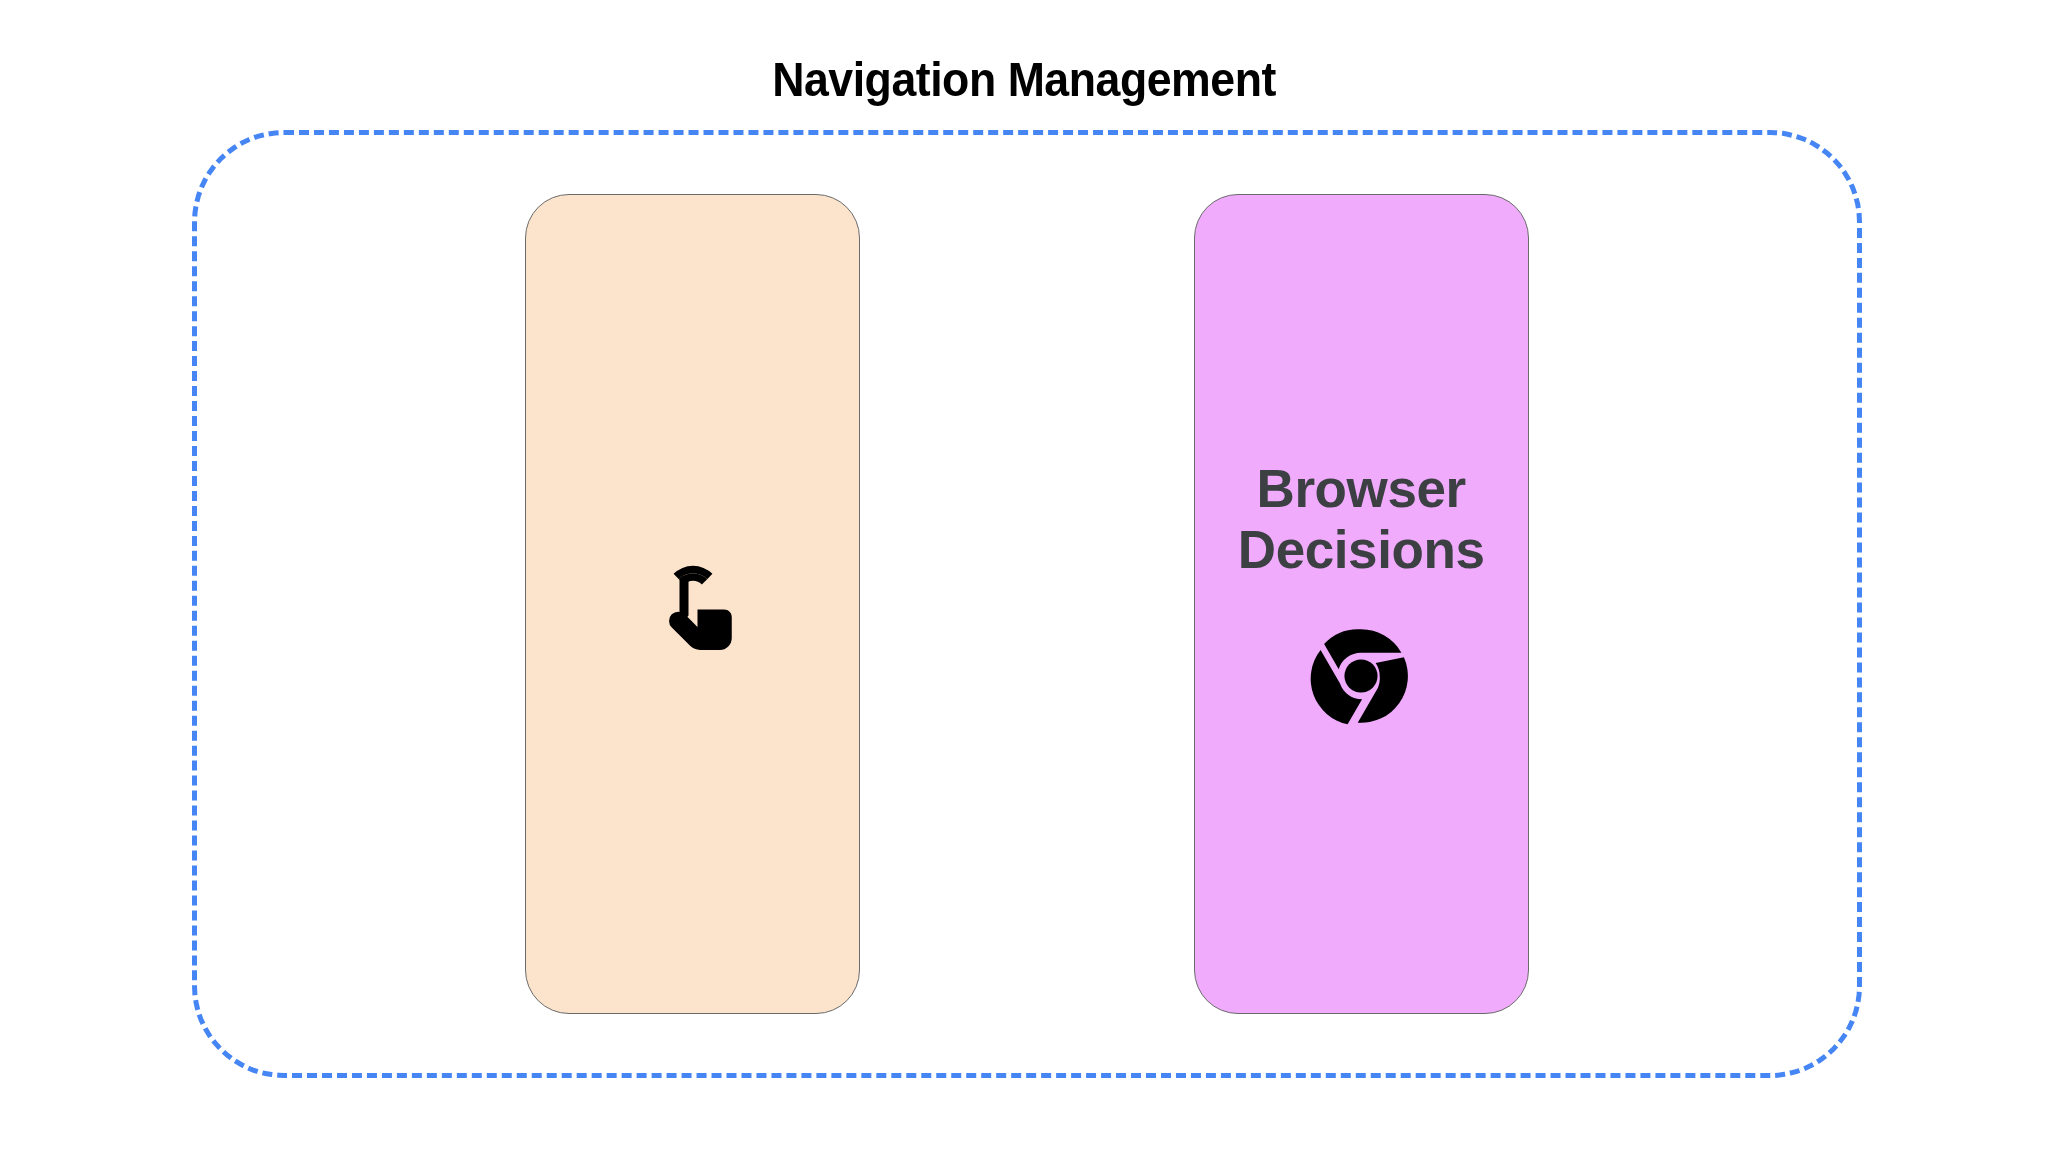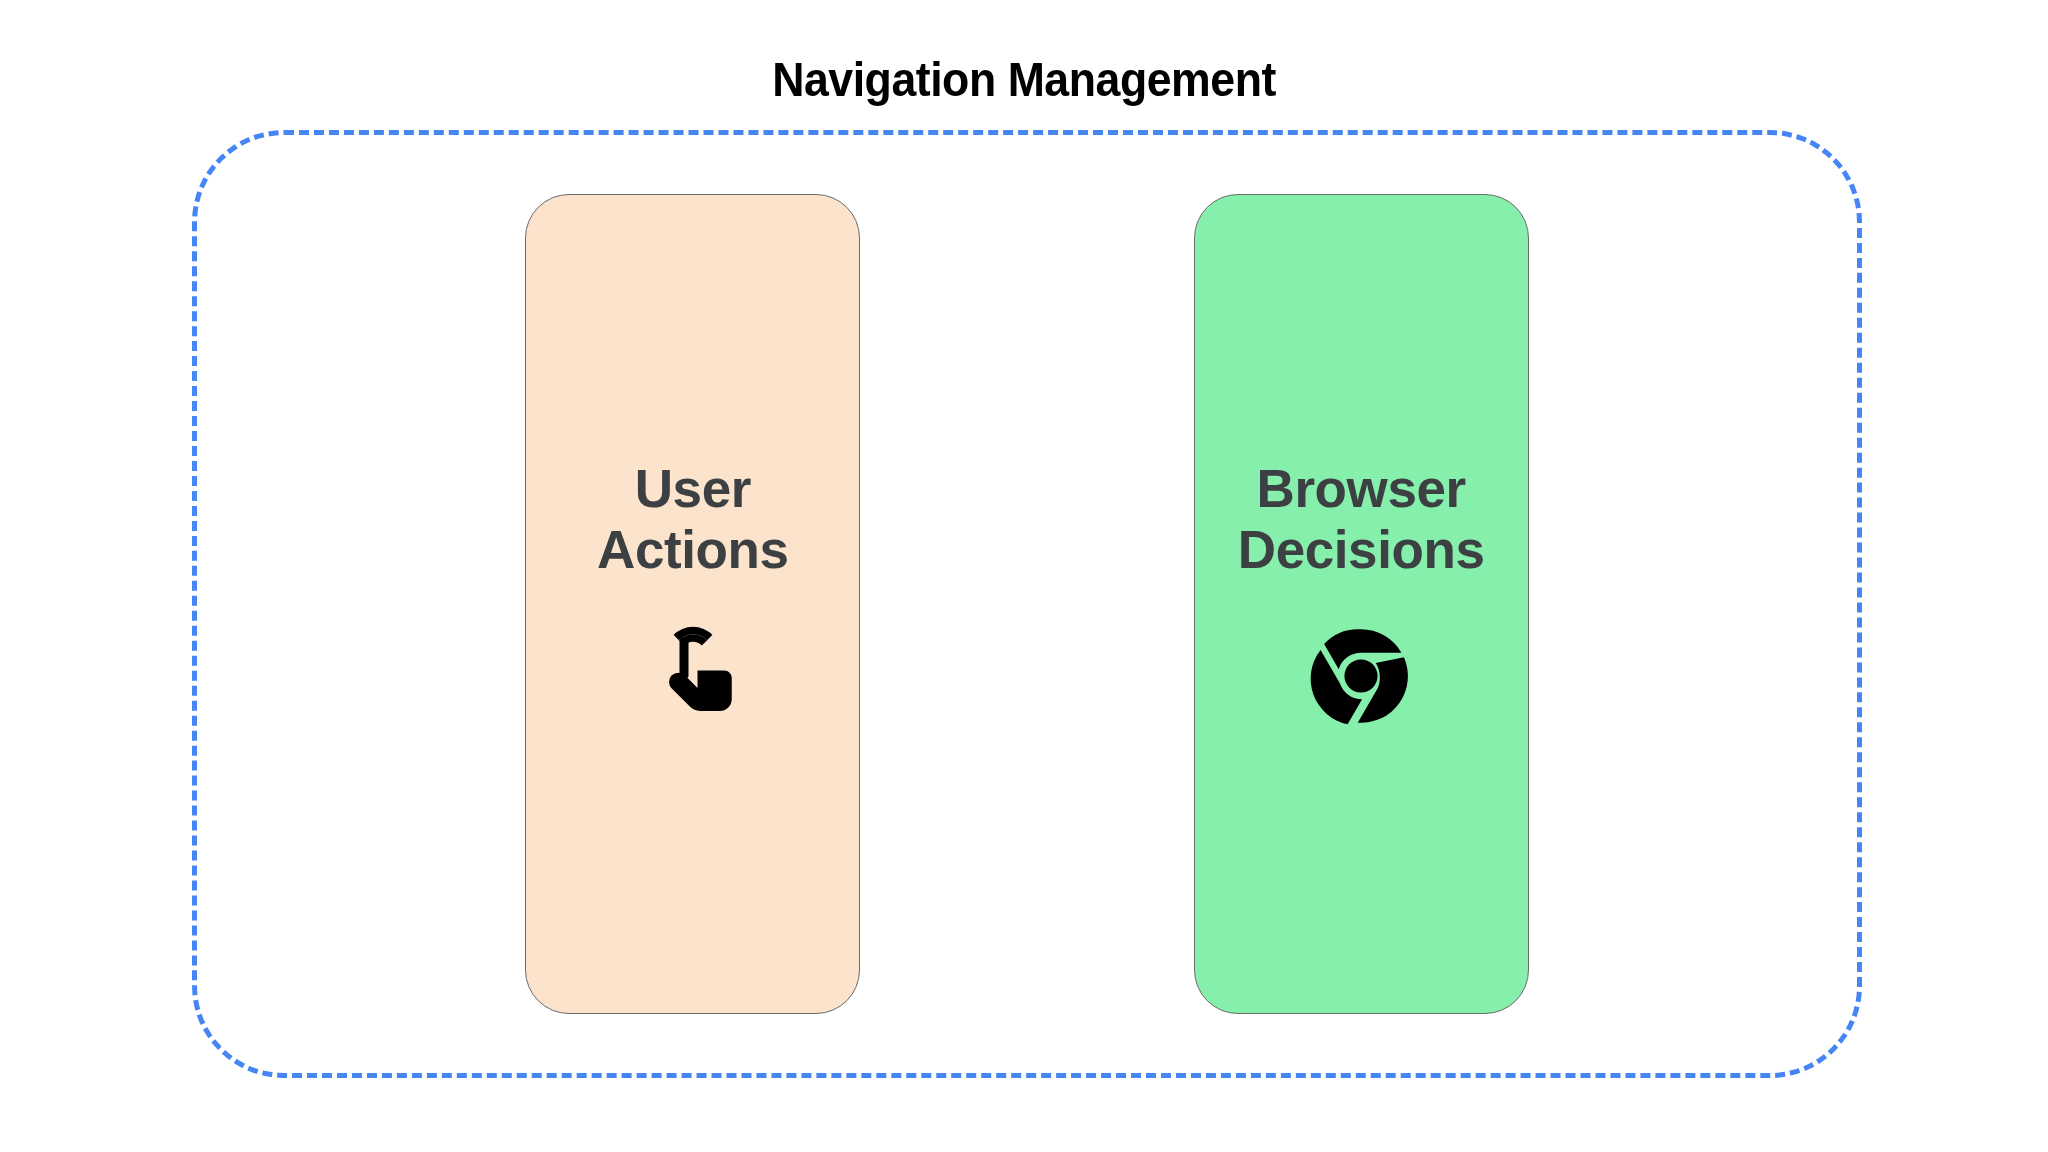--- a/index.html
+++ b/index.html
@@ -105,38 +105,36 @@
     width: 120px;
     height: 120px;
     display: flex;
     align-items: center;
     justify-content: center;
   }
   .card-icon svg { display: block; }
 
   
   .card-user-actions       { background: #FBE3CC; }
-  .card-browser-decisions  { background: #86efac; }
+  .card-browser-decisions  { background: #f0abfc; }
   .card-developer-controls { background: #D7E9CE; }
 </style>
 </head>
 <body>
 
 <div id="stage">
 
   <h1 id="diagram-title">Navigation Management</h1>
 
   <div id="outer-boundary"></div>
 
   <div id="cards-row">
 
     <div class="card card-user-actions">
       <div class="card-inner">
-        <div class="card-label">User
-Actions</div>
         <div class="card-icon">
           <svg viewBox="0 0 24 24" width="120" height="120" aria-hidden="true">
             <path fill="#000000" d="M9.17 4.83a4 4 0 0 1 5.66 0l-1.06 1.06a2.5 2.5 0 0 0-3.54 0L9.17 4.83z"></path>
             <path fill="#000000" d="M8.11 3.77a5.5 5.5 0 0 1 7.78 0l-1.06 1.06a4 4 0 0 0-5.66 0L8.11 3.77z"></path>
             <path fill="#000000" d="M12 4.2c.5 0 .9.4.9.9v9.3l-2.53-2.53a1.85 1.85 0 0 0-2.62 2.62l.01 0 3.66 3.66c.53.53 1.25.83 2 .83h3.93a2.4 2.4 0 0 0 2.4-2.4V12.4c0-.83-.67-1.5-1.5-1.5h-5.35V5.1c0-.5.4-.9.9-.9zm-.9 7.9V5.1a.9.9 0 0 0-1.8 0v9.3"></path>
           </svg>
         </div>
       </div>
     </div>
 

